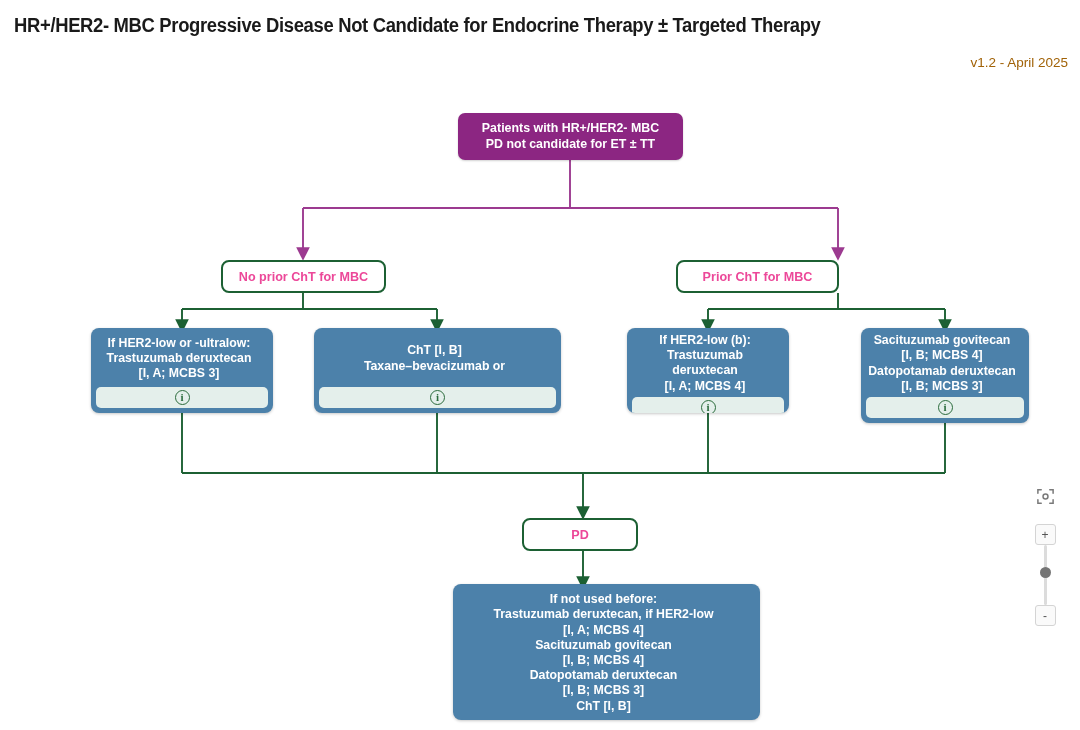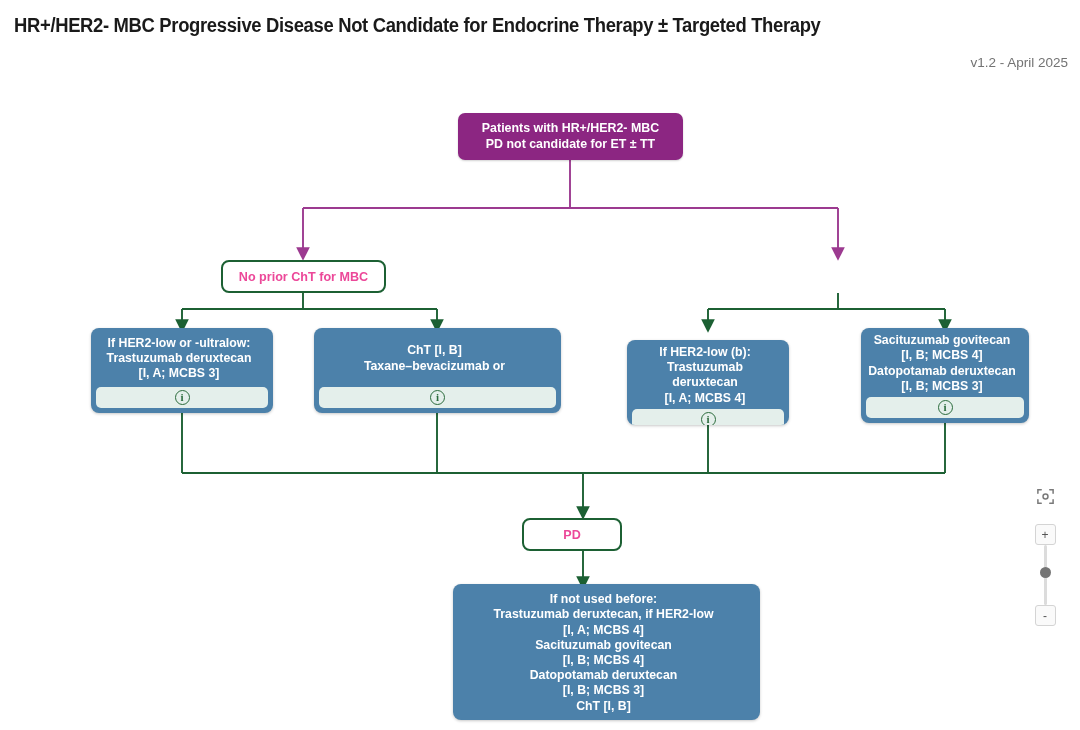--- a/index.html
+++ b/index.html
@@ -27,21 +27,21 @@
     letter-spacing: -0.35px;
     color: #1a1a1a;
     white-space: nowrap;
     transform: scaleX(0.945);
     transform-origin: left center;
   }
   .version-label {
     position: absolute;
     right: 12px; top: 55px;
     font-size: 13.5px;
-    color: #737373;
+    color: #a16207;
     text-align: right;
     white-space: nowrap;
   }
 
   
   #canvas { position: absolute; left: 0; top: 0; width: 1080px; height: 730px; margin-top: 23px; }
   #edges  { position: absolute; left: 0; top: 0; width: 1080px; height: 730px; pointer-events: none; }
 
   .node { position: absolute; }
 
@@ -222,20 +222,23 @@
 
     <div class="node node-purple" style="left:458px; top:90px; width:225px; height:47px;">
       <span>Patients with HR+/HER2- MBC</span>
       <span>PD not candidate for ET ± TT</span>
     </div>
 
     <div class="node node-green" style="left:221px; top:237px; width:165px; height:33px;">
       <span>No prior ChT for MBC</span>
     </div>
 
+    <div class="node node-green" style="left:676px; top:237px; width:163px; height:33px;">
+      <span>Prior ChT for MBC</span>
+    </div>
 
     <div class="node node-blue" style="left:91px; top:305px; width:182px; height:85px;">
       <div class="blue-body">
         <span class="blue-line">If HER2-low or -ultralow:</span>
         <span class="blue-line">Trastuzumab deruxtecan</span>
         <span class="blue-line">[I, A; MCBS 3]</span>
       </div>
       <div class="info-strip">
         <span class="info-icon">i</span>
       </div>
@@ -244,21 +247,21 @@
     <div class="node node-blue" style="left:314px; top:305px; width:247px; height:85px;">
       <div class="blue-body">
         <span class="blue-line">ChT [I, B]</span>
         <span class="blue-line">Taxane–bevacizumab or</span>
       </div>
       <div class="info-strip">
         <span class="info-icon">i</span>
       </div>
     </div>
 
-    <div class="node node-blue" style="left:627px; top:317px; width:162px; height:85px;">
+    <div class="node node-blue" style="left:627px; top:305px; width:162px; height:85px;">
       <div class="blue-body">
         <span class="blue-line">If HER2-low (b):</span>
         <span class="blue-line">Trastuzumab deruxtecan</span>
         <span class="blue-line">[I, A; MCBS 4]</span>
       </div>
       <div class="info-strip">
         <span class="info-icon">i</span>
       </div>
     </div>
 
@@ -267,21 +270,21 @@
         <span class="blue-line">Sacituzumab govitecan</span>
         <span class="blue-line">[I, B; MCBS 4]</span>
         <span class="blue-line">Datopotamab deruxtecan</span>
         <span class="blue-line">[I, B; MCBS 3]</span>
       </div>
       <div class="info-strip">
         <span class="info-icon">i</span>
       </div>
     </div>
 
-    <div class="node node-green" style="left:522px; top:495px; width:100px; height:33px;">
+    <div class="node node-green" style="left:522px; top:495px; width:116px; height:33px;">
       <span>PD</span>
     </div>
 
     <div class="node node-blue" style="left:453px; top:561px; width:307px; height:136px;">
       <div class="blue-body">
         <span class="blue-line">If not used before:</span>
         <span class="blue-line">Trastuzumab deruxtecan, if HER2-low</span>
         <span class="blue-line">[I, A; MCBS 4]</span>
         <span class="blue-line">Sacituzumab govitecan</span>
         <span class="blue-line">[I, B; MCBS 4]</span>

